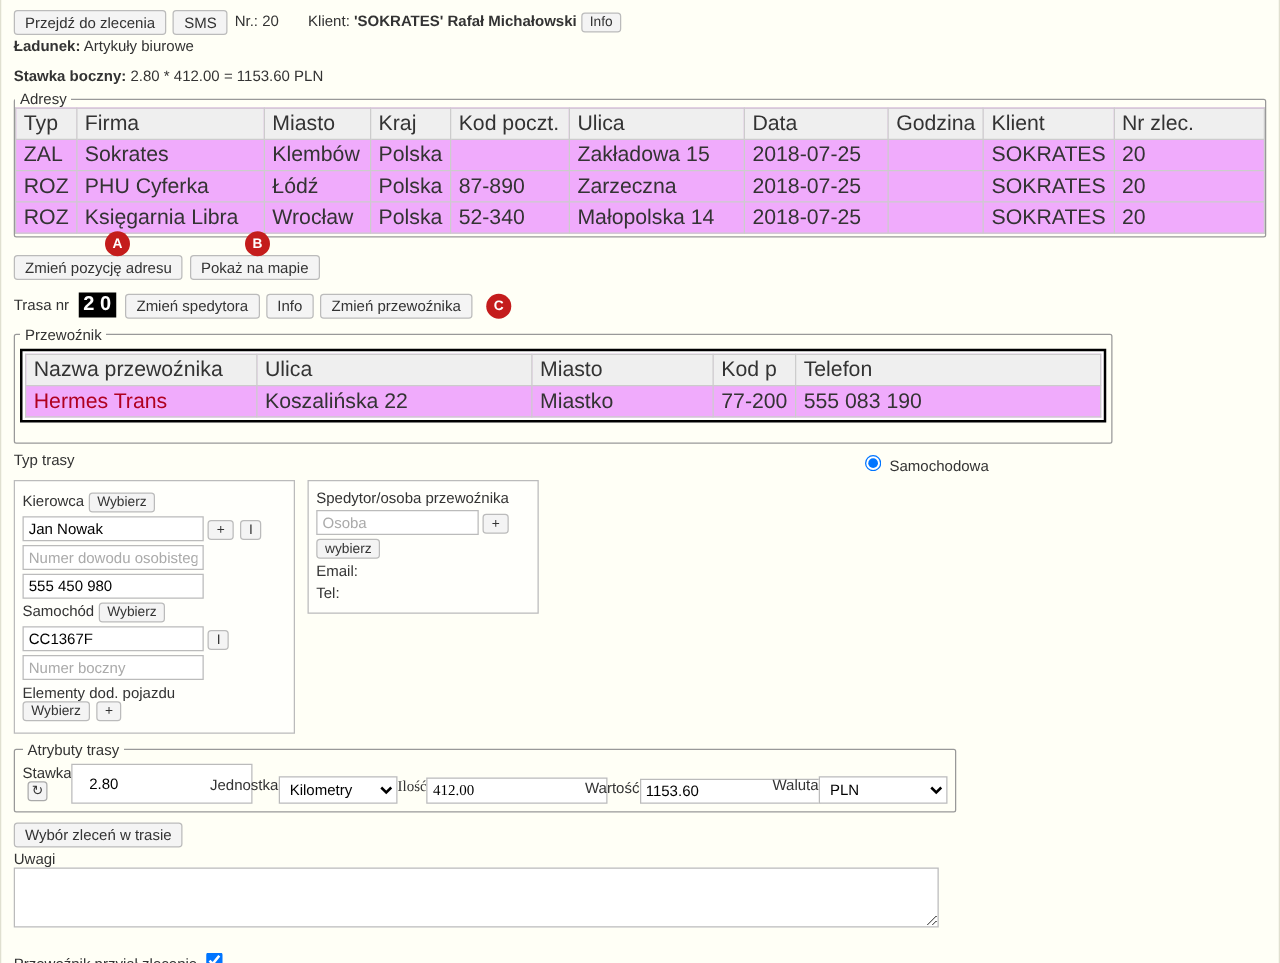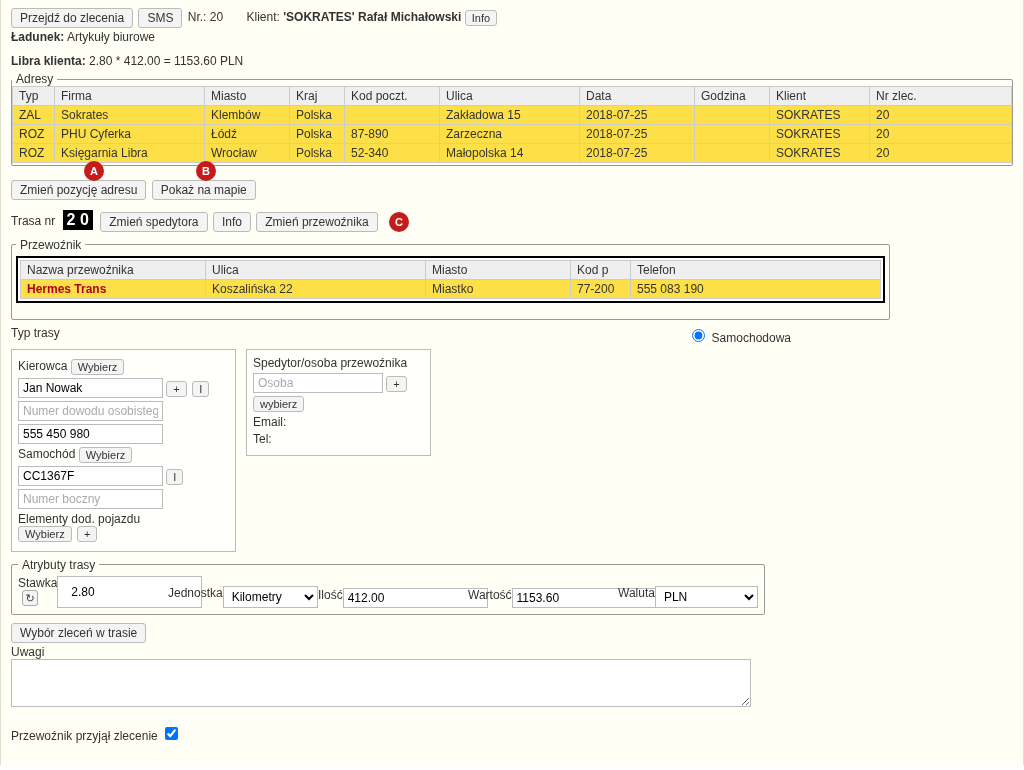--- a/index.html
+++ b/index.html
@@ -42,22 +42,22 @@
     padding: 4px 6px 6px 6px;
   }
   fieldset legend {
     padding: 0 4px;
     font-size: 12px;
     color: #333;
   }
   table.data {
     width: 100%;
     border-collapse: collapse;
-    font-size: 12px;
-    background: #fde047;
+    font-size: 17px;
+    background: #f0abfc;
   }
   table.data th, table.data td {
     border: 1px solid #ccc;
     padding: 2px 6px;
     text-align: left;
     white-space: nowrap;
   }
   table.data th {
     background: #efefef;
     font-weight: normal;
@@ -87,21 +87,21 @@
     font-weight: bold;
     font-size: 16px;
     margin: 0 4px;
   }
   .carrier-box {
     border: 2px solid #000;
     padding: 2px;
     margin-top: 2px;
     background: #fff;
   }
-  .carrier-box table.data td.link { color: #b00020; font-weight: bold; }
+  .carrier-box table.data td.link { color: #b00020; }
   .columns { display: flex; gap: 10px; align-items: flex-start; }
   .col-box {
     border: 1px solid #bbb;
     padding: 6px;
     background: #fffffb;
   }
   input[type=text], select, textarea {
     font-family: inherit;
     font-size: 12px;
     border: 1px solid #bbb;
@@ -148,21 +148,21 @@
     <span class="client-name">'SOKRATES' Rafał Michałowski</span>
     <button class="btn btn-sm">Info</button>
   </div>
 
   <div class="row-line">
     <span class="label">Ładunek:</span>
     <span>Artykuły biurowe</span>
   </div>
 
   <div class="row-line" style="margin-top:10px;">
-    <span class="label">Libra klienta:</span>
+    <span class="label">Stawka boczny:</span>
     <span>2.80 * 412.00 = 1153.60 PLN</span>
   </div>
 
   <fieldset class="rel" style="padding:0 0 2px 0; margin-top:4px;">
     <legend>Adresy</legend>
     <table class="data" style="border-left:none;border-right:none;">
       <thead>
         <tr>
           <th style="width:42px">Typ</th>
           <th style="width:150px">Firma</th>
@@ -325,21 +325,21 @@
           <span class="refresh">↻</span>
         </span>
         <input type="text" style="width: 145px; padding-left: 13px;" value="2.80">
       </div>
       <div class="attr-col" style="width:150px;">
         <span class="hdr">Jednostka</span>
         <select style="width:145px">
           <option>Kilometry</option>
         </select>
       </div>
-      <div class="attr-col" style="width:150px;">
+      <div class="attr-col" style="width:150px;font-family:Liberation Serif, serif;">
         <span class="hdr">Ilość</span>
         <input type="text" style="width: 145px;" value="412.00">
       </div>
       <div class="attr-col" style="width:150px;">
         <span class="hdr">Wartość</span>
         <input type="text" style="width: 145px;" value="1153.60">
       </div>
       <div class="attr-col" style="width:140px;">
         <span class="hdr">Waluta</span>
         <select style="width:138px">

